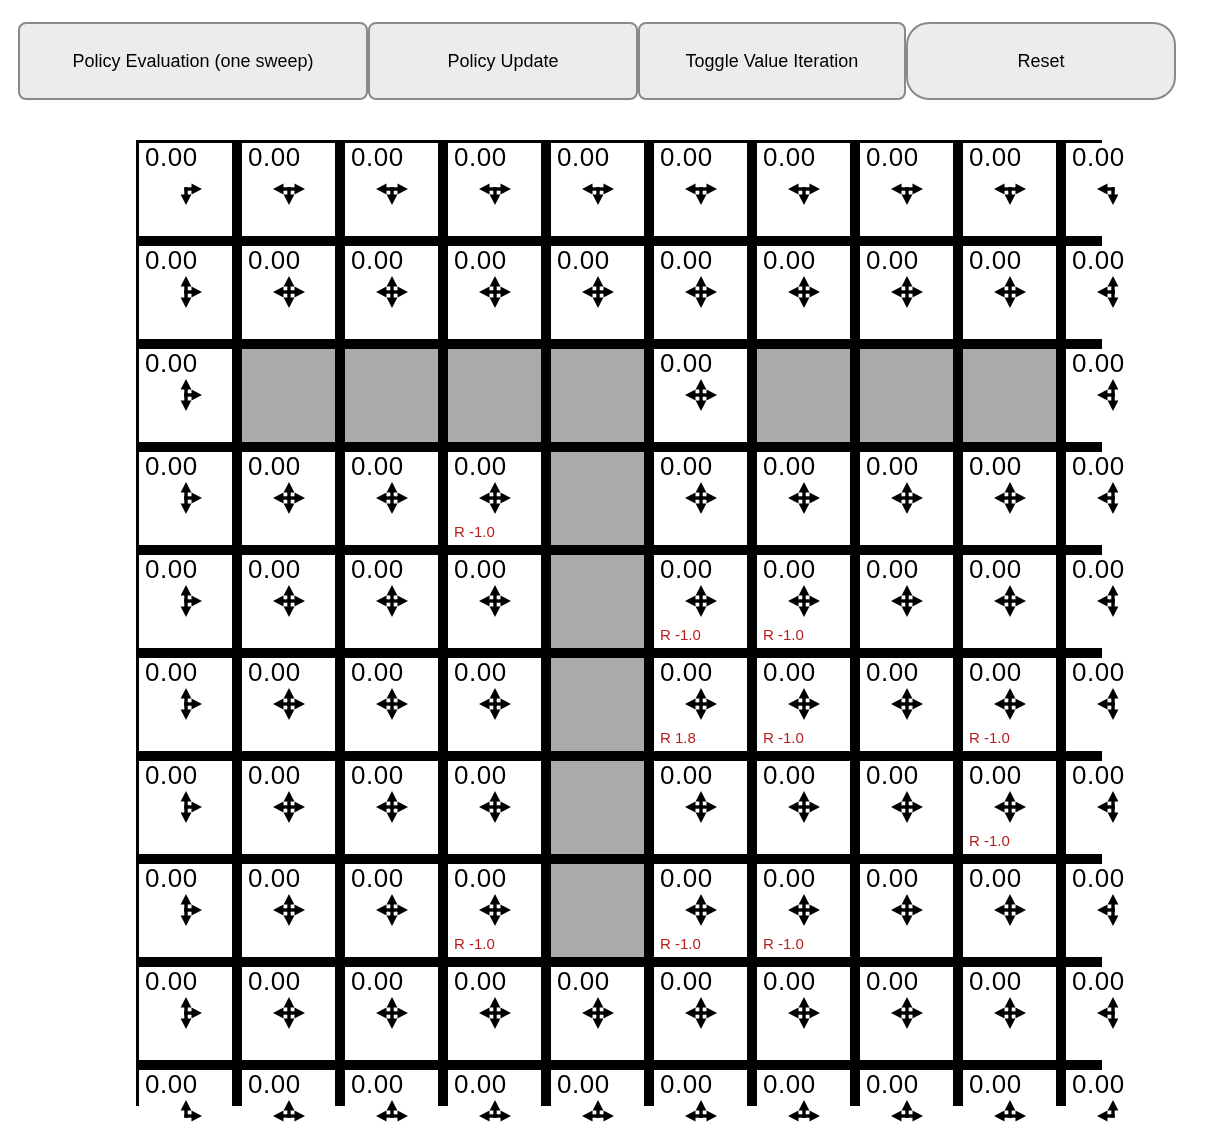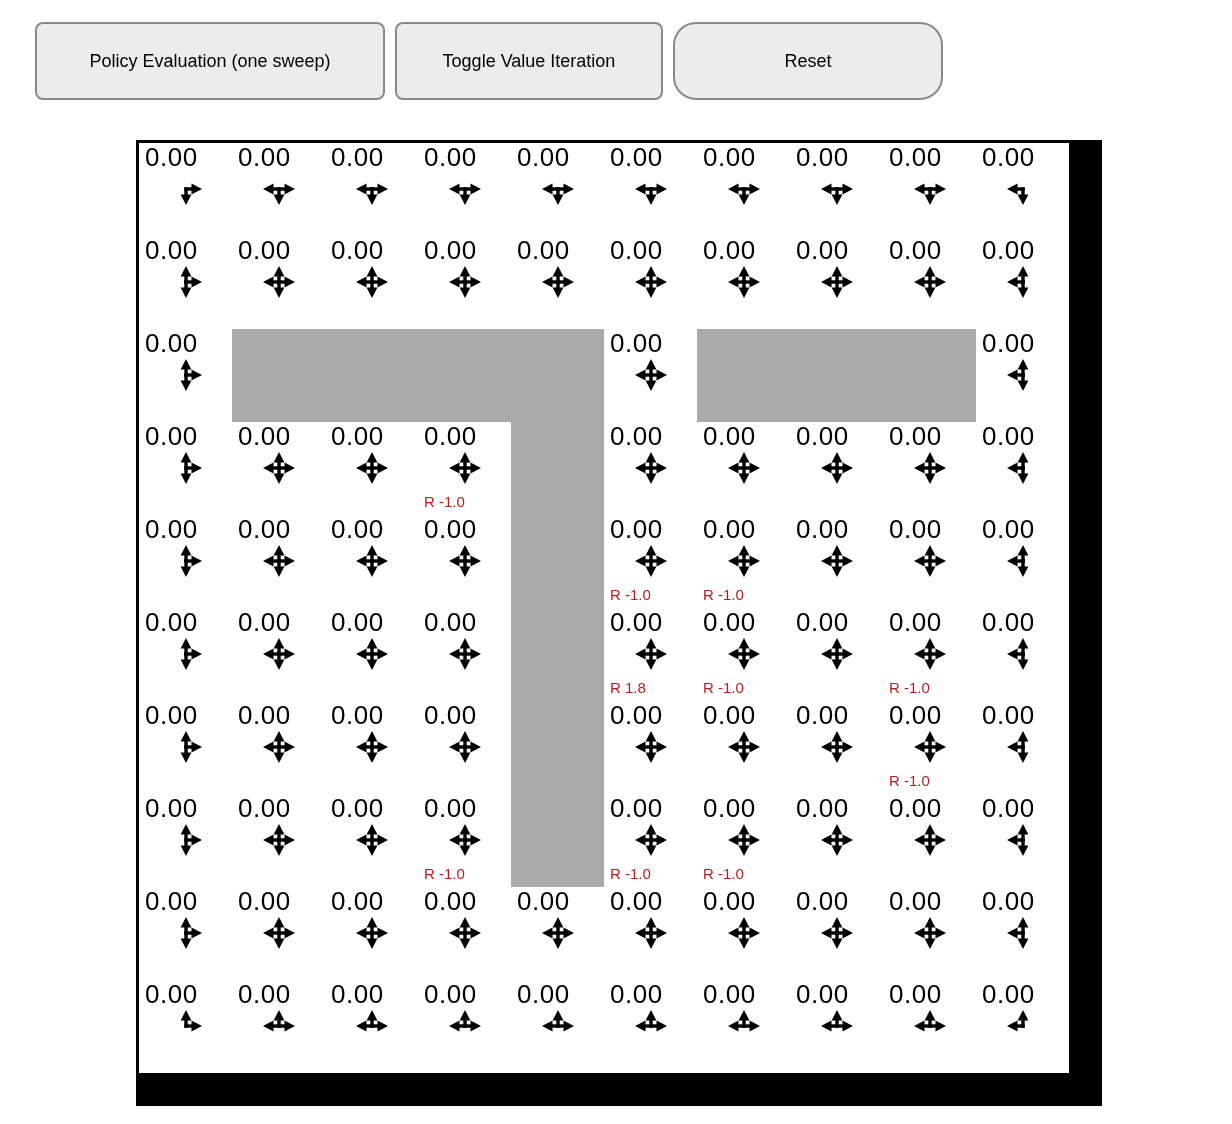--- a/index.html
+++ b/index.html
@@ -11,22 +11,22 @@
   }
   html,body{margin:0;padding:0;}
   body{
     width:1232px;height:1124px;
     background:#ffffff;
     font-family:"Liberation Sans", sans-serif;
     position:relative;
     overflow:hidden;
   }
   .toolbar{
-    position:absolute;left:35px;top:22px;
-    display:flex;gap:10px;
+    position:absolute;left:18px;top:22px;
+    display:flex;
   }
   .btn{
     height:78px;
     background:var(--btn-bg);
     border:2px solid var(--btn-border);
     border-radius:8px;
     font-family:"Liberation Sans", sans-serif;
     font-size:18px;
     color:#000;
     display:flex;align-items:center;justify-content:center;
@@ -36,21 +36,21 @@
   }
   .btn.b0{width:350px;}
   .btn.b1{width:270px;}
   .btn.b2{width:268px;}
   .btn.b3{width:270px;border-radius:23px;}
   .grid{
     position:absolute;left:136px;top:140px;
     display:grid;
     grid-template-columns:repeat(10,93px);
     grid-auto-rows:93px;
-    gap:0;
+    gap:10px;
     padding:3px;
     background:var(--grid-line);
     width:960px;height:960px;
     box-sizing:content-box;
   }
   .cell{
     position:relative;
     background:#ffffff;
     overflow:hidden;
   }
@@ -72,20 +72,21 @@
     position:absolute;left:6px;bottom:5px;
     font-size:15px;
     color:#b91c1c;
   }
 </style>
 </head>
 <body>
 
 <div class="toolbar">
   <button class="btn b0">Policy Evaluation (one sweep)</button>
+  <button class="btn b1">Policy Update</button>
   <button class="btn b2">Toggle Value Iteration</button>
   <button class="btn b3">Reset</button>
 </div>
 
 <div class="grid" id="grid">
     <div class="cell">
       <div class="value">0.00</div>
       <svg class="glyph" width="34" height="34" viewBox="-17 -17 34 34">
         <g>
           <g transform="rotate(0)">

